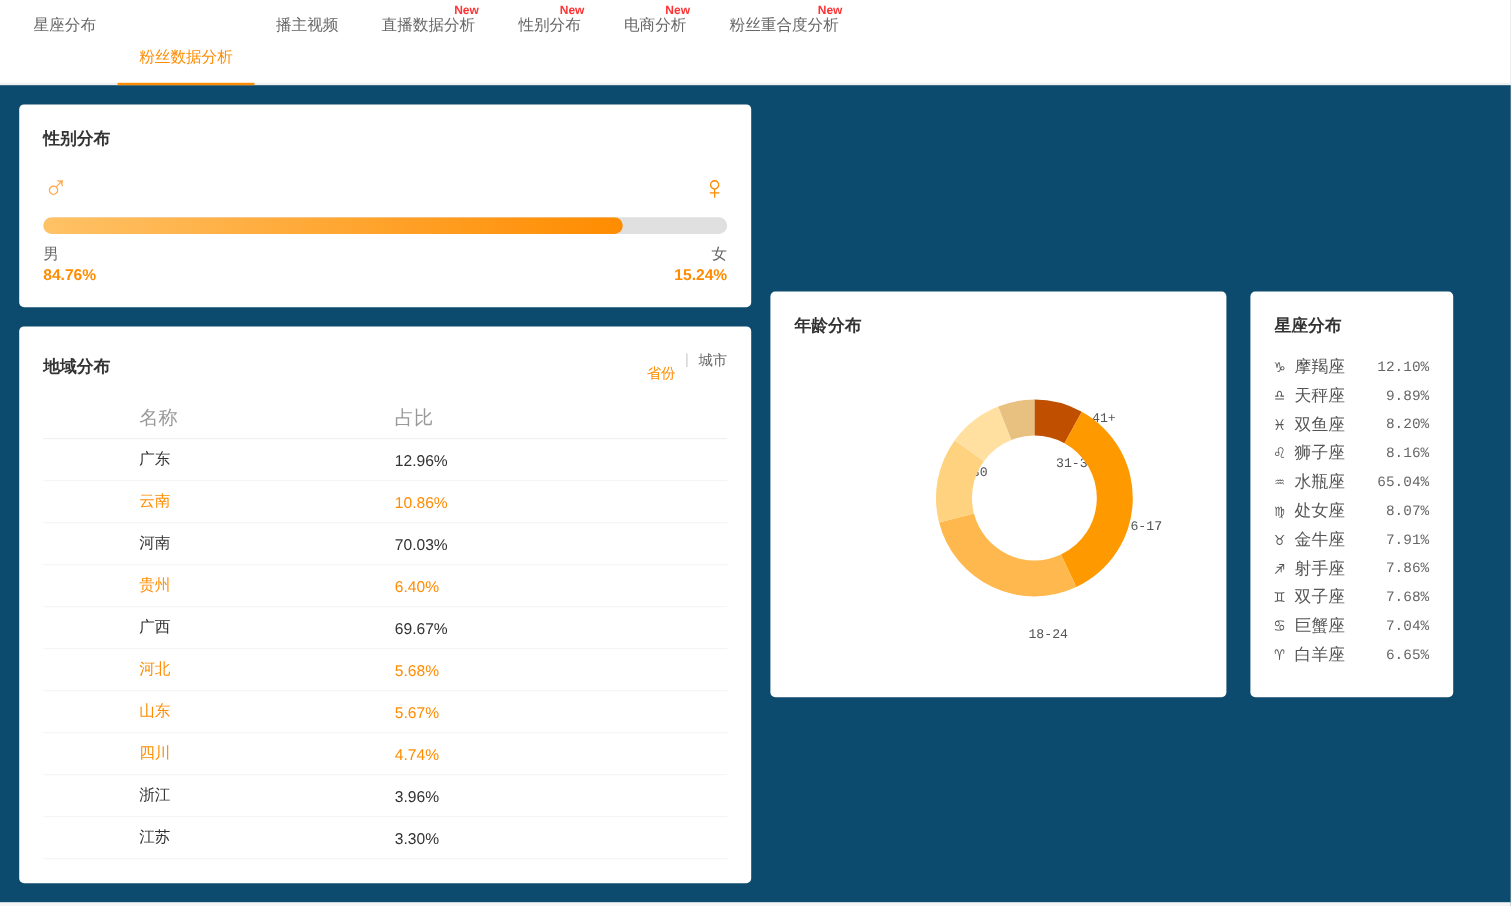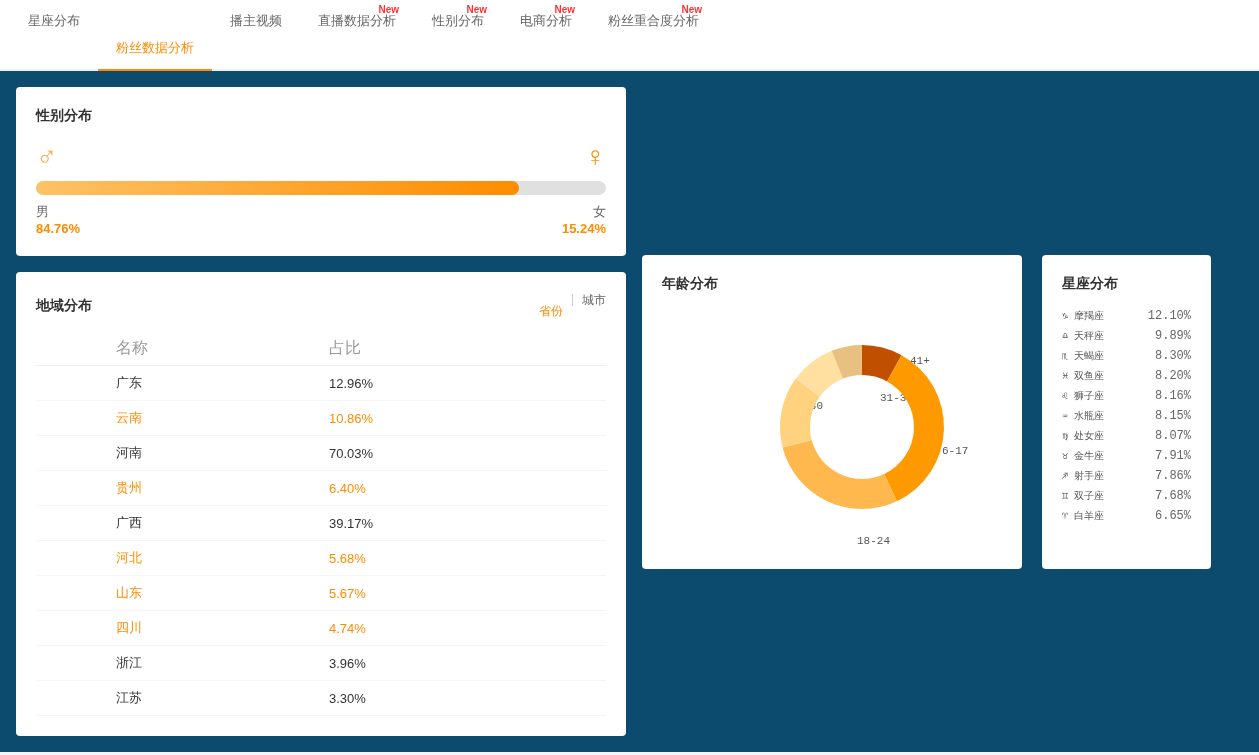--- a/index.html
+++ b/index.html
@@ -144,21 +144,21 @@
     }
 
     
     .zodiac-row {
       display: flex;
       align-items: center;
       margin-bottom: 6px;
     }
     .zodiac-name {
       width: 68px;
-      font-size: 10px;
+      font-size: 14px;
       color: #555;
       flex-shrink: 0;
     }
     .zodiac-bar-container {
       flex: 1;
       height: 12px;
       background: #e8e8e8;
       border-radius: 6px;
       overflow: hidden;
       margin: 0 8px;
@@ -265,21 +265,21 @@
             <tr>
               <td style="padding-left: 80px;">河南</td>
               <td>70.03%</td>
             </tr>
             <tr>
               <td style="padding-left: 80px; color: rgb(255, 140, 0);">贵州</td>
               <td style="color: rgb(255, 140, 0);">6.40%</td>
             </tr>
             <tr>
               <td style="padding-left: 80px;">广西</td>
-              <td>39.17%</td>
+              <td>69.67%</td>
             </tr>
             <tr>
               <td style="padding-left: 80px; color: rgb(255, 140, 0);">河北</td>
               <td style="color: rgb(255, 140, 0);">5.68%</td>
             </tr>
             <tr>
               <td style="padding-left: 80px; color: rgb(255, 140, 0);">山东</td>
               <td style="color: rgb(255, 140, 0);">5.67%</td>
             </tr>
             <tr>
@@ -336,46 +336,39 @@
             <div class="zodiac-pct">12.10%</div>
           </div>
           <div class="zodiac-row">
             <div class="zodiac-name">♎ 天秤座</div>
             <div class="zodiac-bar-container">
               <div class="zodiac-bar-fill" style="width: 81.7355%;"></div>
             </div>
             <div class="zodiac-pct">9.89%</div>
           </div>
           <div class="zodiac-row">
-            <div class="zodiac-name">♏ 天蝎座</div>
-            <div class="zodiac-bar-container">
-              <div class="zodiac-bar-fill" style="width: 68.595%;"></div>
-            </div>
-            <div class="zodiac-pct">8.30%</div>
-          </div>
-          <div class="zodiac-row">
             <div class="zodiac-name">♓ 双鱼座</div>
             <div class="zodiac-bar-container">
               <div class="zodiac-bar-fill" style="width: 67.7686%;"></div>
             </div>
             <div class="zodiac-pct">8.20%</div>
           </div>
           <div class="zodiac-row">
             <div class="zodiac-name">♌ 狮子座</div>
             <div class="zodiac-bar-container">
               <div class="zodiac-bar-fill" style="width: 67.438%;"></div>
             </div>
             <div class="zodiac-pct">8.16%</div>
           </div>
           <div class="zodiac-row">
             <div class="zodiac-name">♒ 水瓶座</div>
             <div class="zodiac-bar-container">
               <div class="zodiac-bar-fill" style="width: 67.3554%;"></div>
             </div>
-            <div class="zodiac-pct">8.15%</div>
+            <div class="zodiac-pct">65.04%</div>
           </div>
           <div class="zodiac-row">
             <div class="zodiac-name">♍ 处女座</div>
             <div class="zodiac-bar-container">
               <div class="zodiac-bar-fill" style="width: 66.6942%;"></div>
             </div>
             <div class="zodiac-pct">8.07%</div>
           </div>
           <div class="zodiac-row">
             <div class="zodiac-name">♉ 金牛座</div>
@@ -390,20 +383,27 @@
               <div class="zodiac-bar-fill" style="width: 64.9587%;"></div>
             </div>
             <div class="zodiac-pct">7.86%</div>
           </div>
           <div class="zodiac-row">
             <div class="zodiac-name">♊ 双子座</div>
             <div class="zodiac-bar-container">
               <div class="zodiac-bar-fill" style="width: 63.4711%;"></div>
             </div>
             <div class="zodiac-pct">7.68%</div>
+          </div>
+          <div class="zodiac-row">
+            <div class="zodiac-name">♋ 巨蟹座</div>
+            <div class="zodiac-bar-container">
+              <div class="zodiac-bar-fill" style="width: 58.1818%;"></div>
+            </div>
+            <div class="zodiac-pct">7.04%</div>
           </div>
           <div class="zodiac-row">
             <div class="zodiac-name">♈ 白羊座</div>
             <div class="zodiac-bar-container">
               <div class="zodiac-bar-fill" style="width: 54.9587%;"></div>
             </div>
             <div class="zodiac-pct">6.65%</div>
           </div>
         </div>
     </div>

